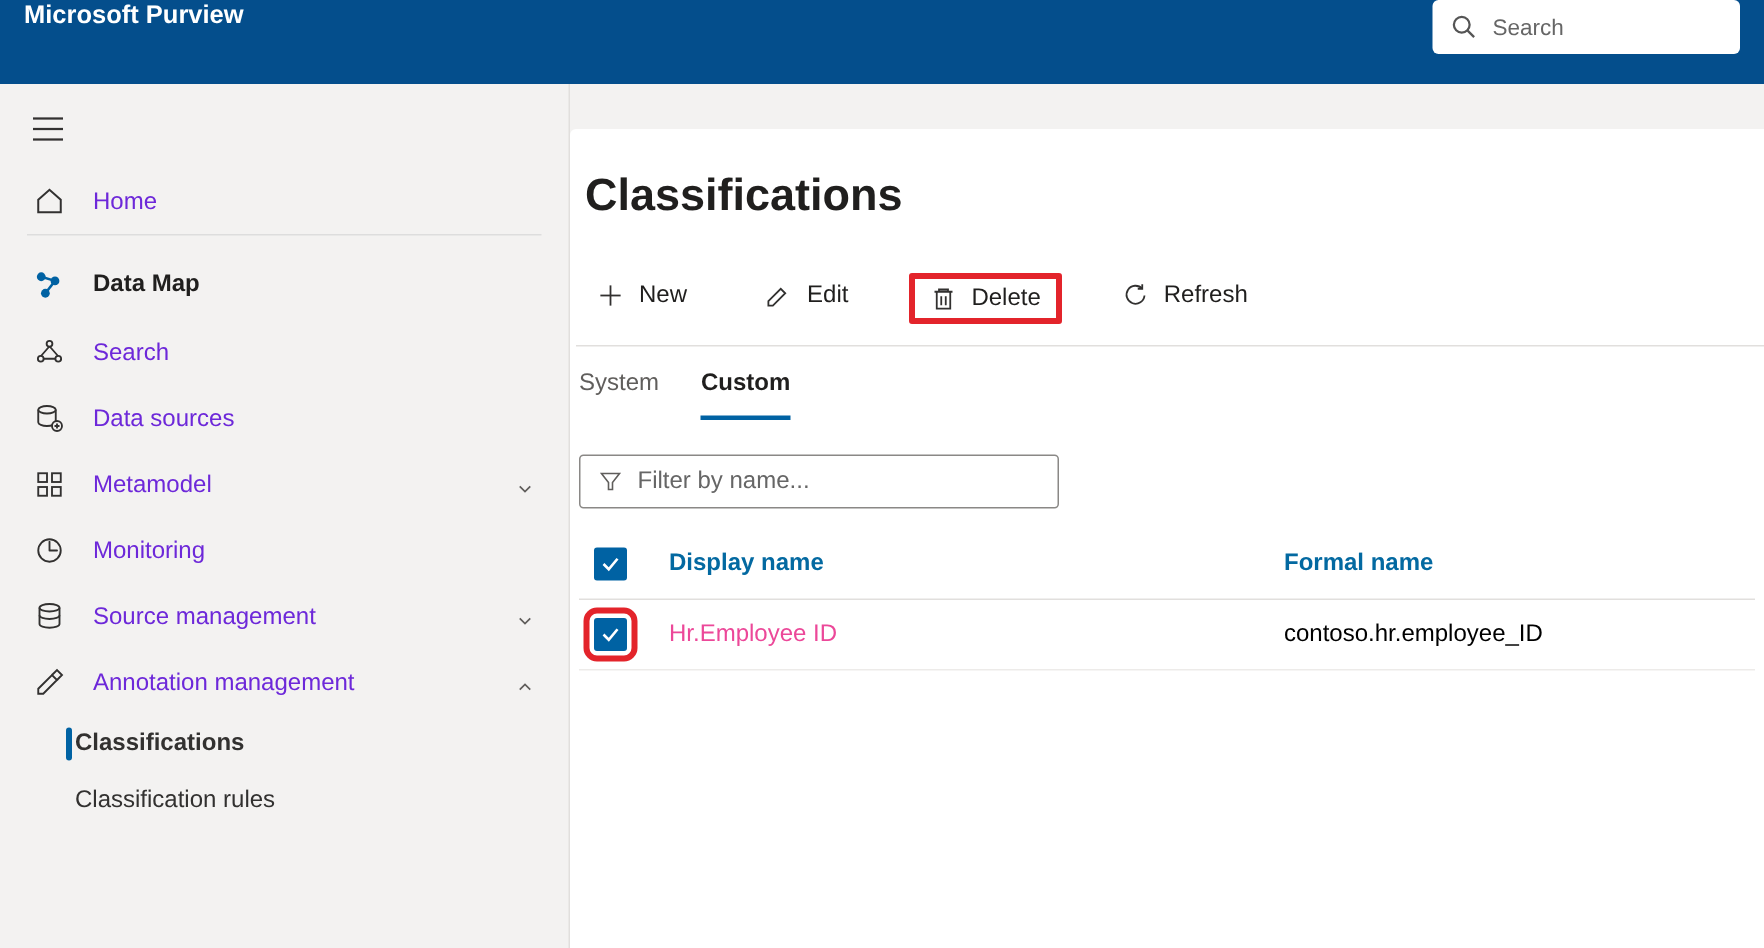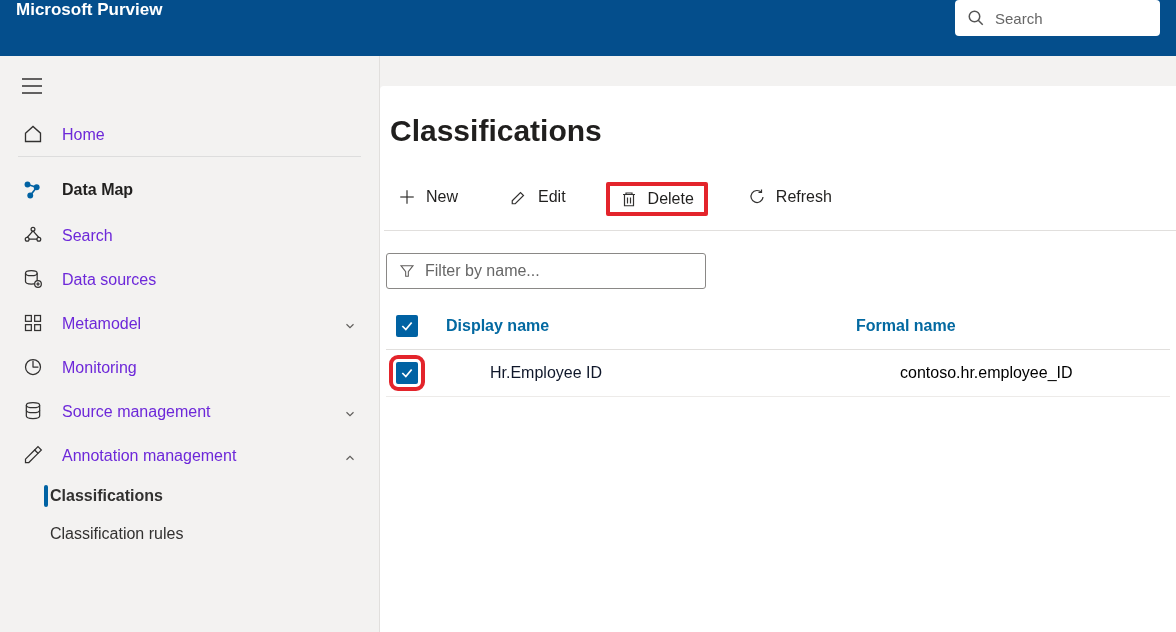--- a/index.html
+++ b/index.html
@@ -199,21 +199,21 @@
       color: #0369a1;
       font-size: 16px;
     }
     .trow {
       border-bottom: 1px solid #edebe9;
       font-size: 16px;
     }
     .col-check { width: 50px; display: flex; align-items: center; }
     .col-display { width: 410px; }
     .col-formal { flex: 1; }
-    .link { color: #0f172a; margin-left: 44px; }
+    .link { color: #ec4899; }
     .checkbox {
       width: 22px;
       height: 22px;
       background: #0062a3;
       border-radius: 2px;
       display: flex;
       align-items: center;
       justify-content: center;
     }
     .checkbox.highlight {
@@ -399,20 +399,24 @@
         <span>
           <svg width="18" height="18" viewBox="0 0 24 24" fill="none" stroke="#323130" stroke-width="1.6">
               <path d="M20 12 A8 8 0 1 1 18 6"></path>
               <polyline points="18 2 18 6 14 6"></polyline>
             </svg>
         </span>
         <span>Refresh</span>
       </div>
     </div>
 
+    <div class="tabs">
+      <div class="tab">System</div>
+      <div class="tab active">Custom</div>
+    </div>
 
     <div class="filter-row">
       <div class="filter-input">
         <span>
           <svg width="16" height="16" viewBox="0 0 24 24" fill="none" stroke="#605e5c" stroke-width="1.6">
               <polygon points="3 4 21 4 14 13 14 20 10 20 10 13 3 4"></polygon>
             </svg>
         </span>
         <input type="text" placeholder="Filter by name..." style="">
       </div>

